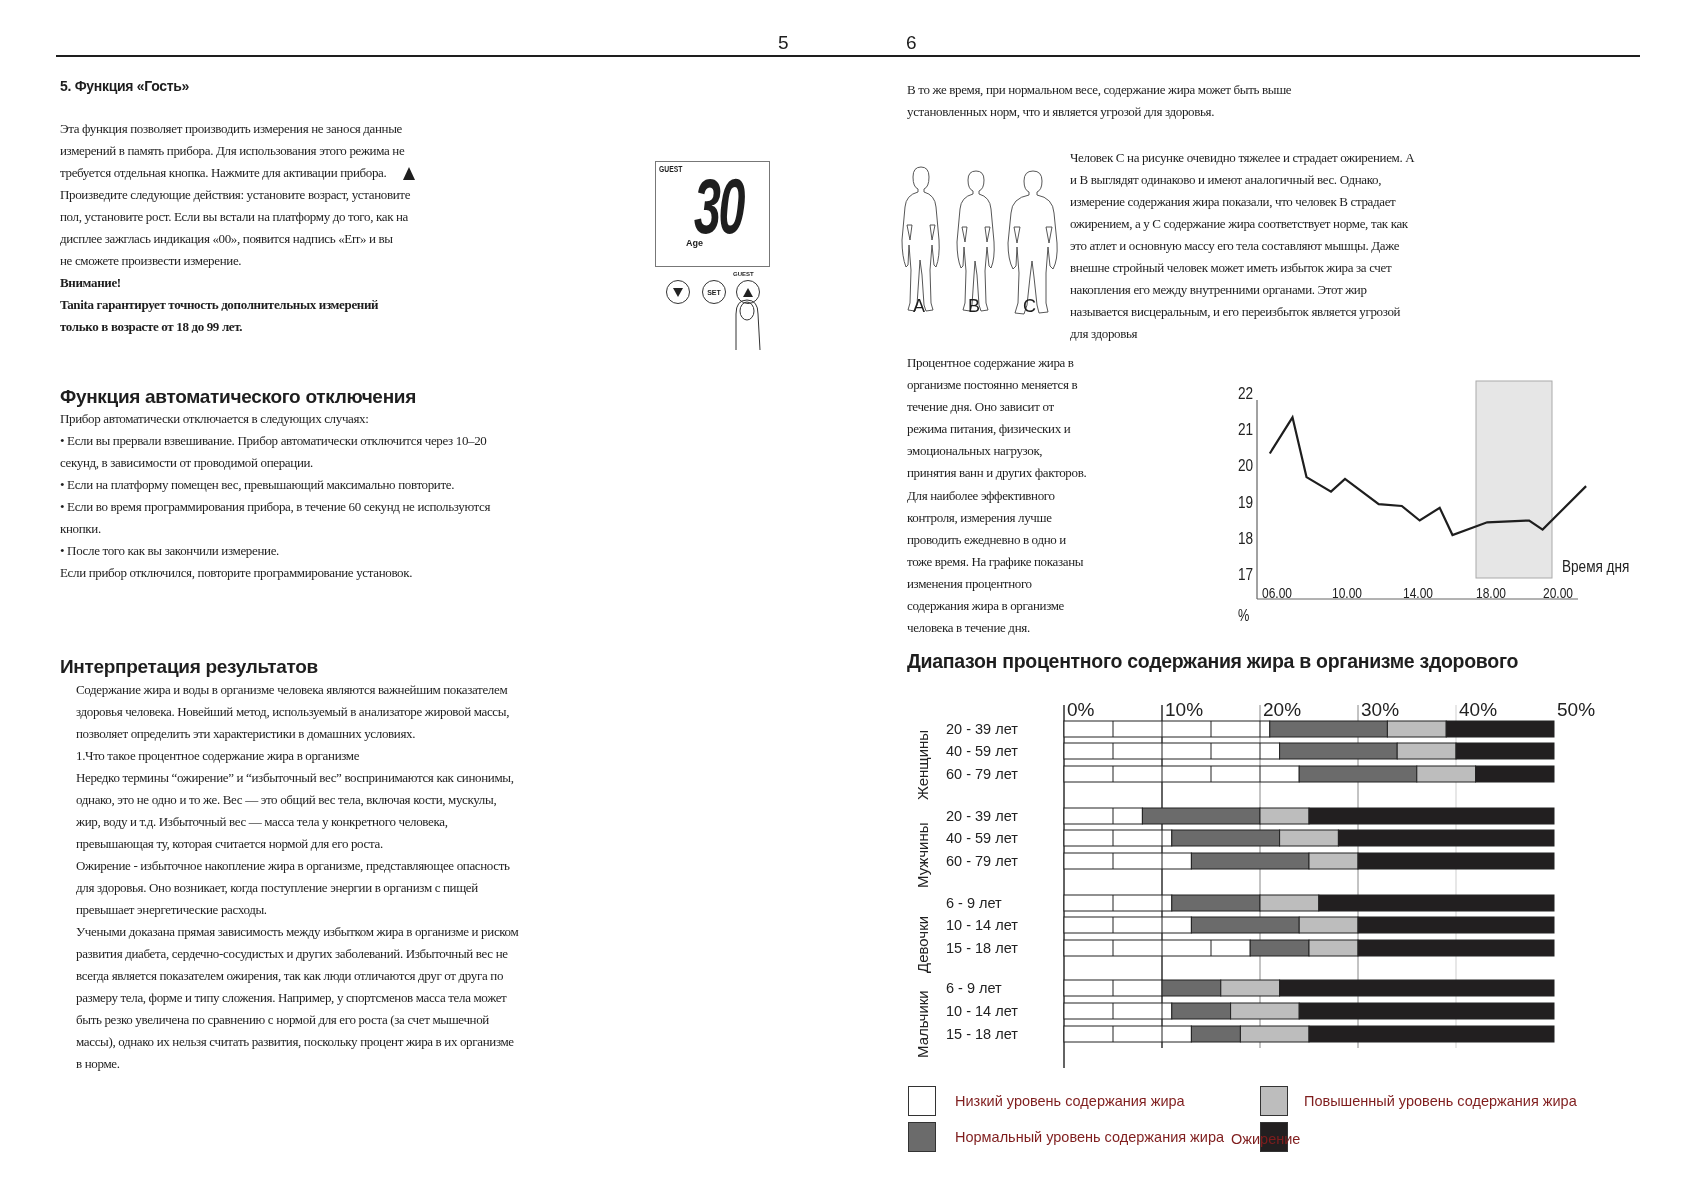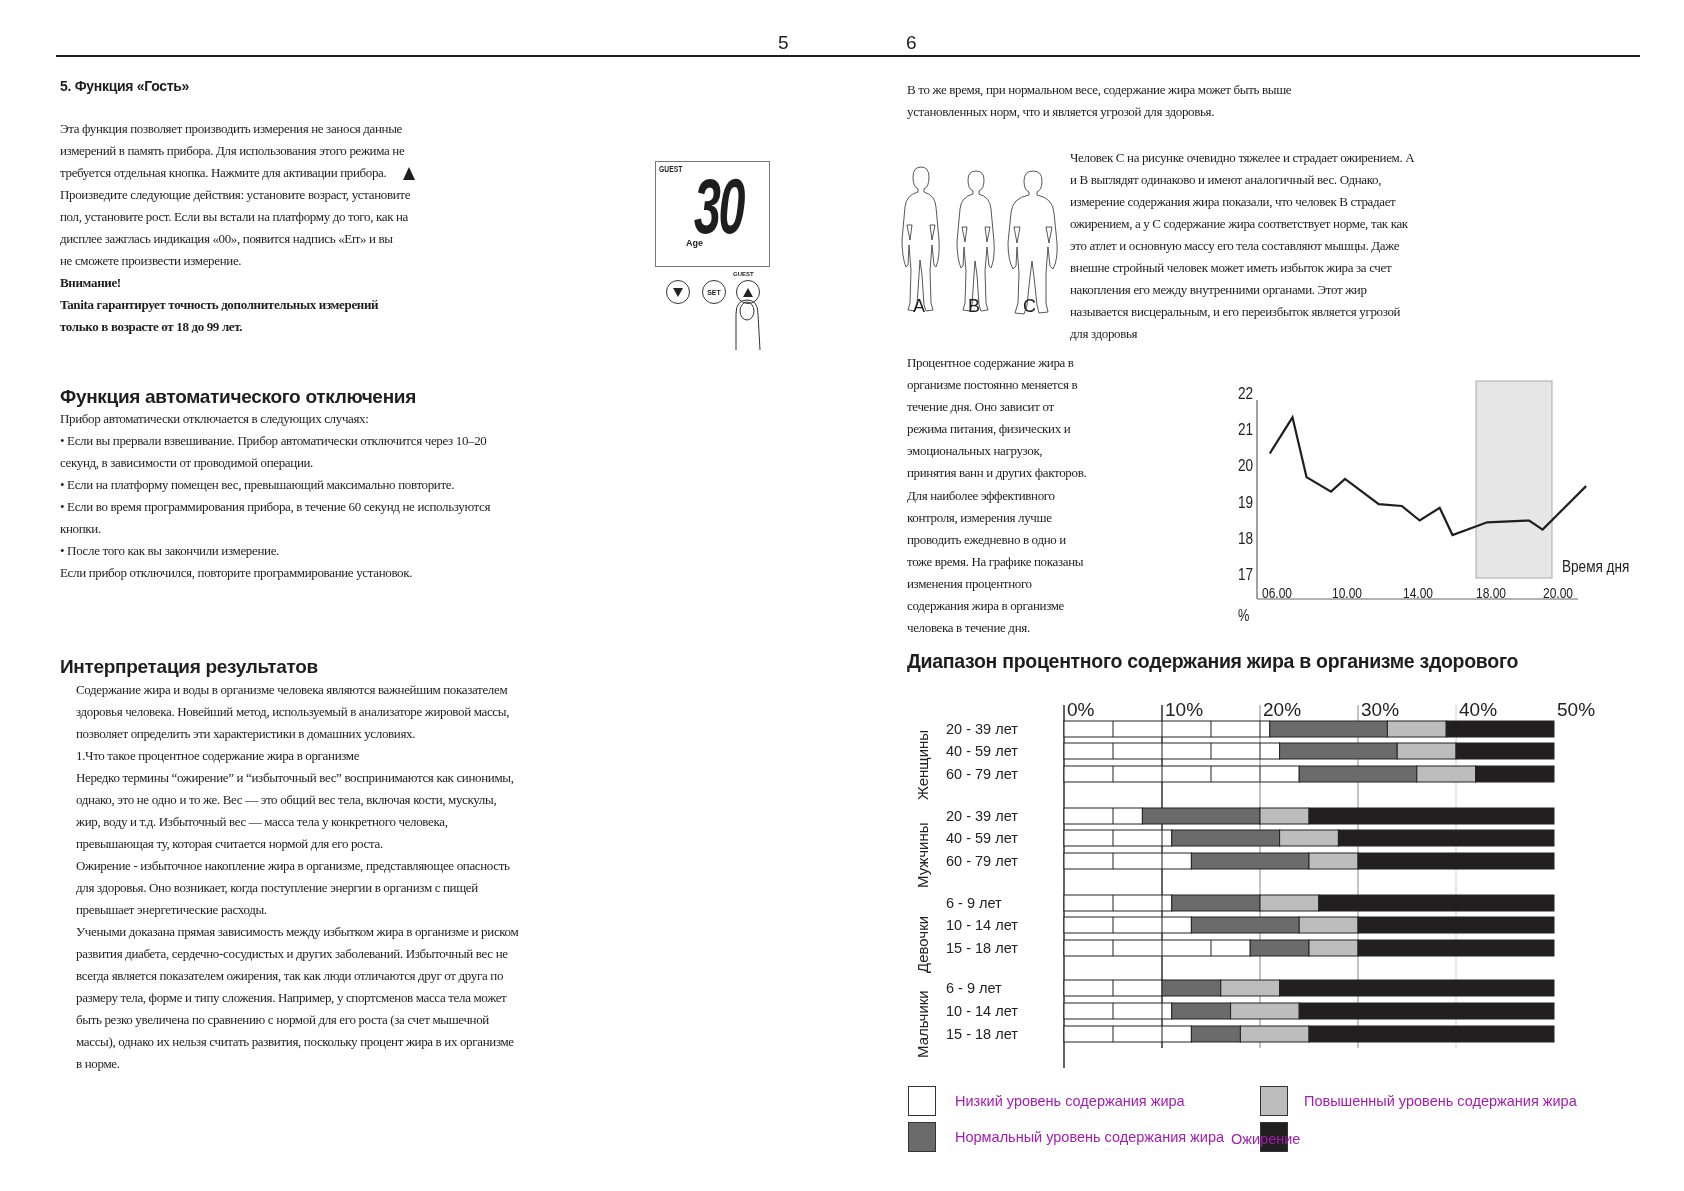--- a/index.html
+++ b/index.html
@@ -8,21 +8,21 @@
   .abs { position:absolute; }
   .rule { position:absolute; top:55px; height:2px; background:#1e1e1e; }
   .pagenum { position:absolute; top:32px; font-size:19px; }
   .h-cond { font-family:"Liberation Sans", sans-serif; font-weight:bold; font-size:19px; letter-spacing:-0.3px; }
   .body-text { font-family:"Liberation Serif", serif; font-size:13px; line-height:22px; letter-spacing:-0.35px; }
   .body-text p { margin:0; }
   .bold { font-weight:bold; }
   .lcd { position:absolute; left:655px; top:161px; width:113px; height:104px; border:1px solid #777; background:#fff; }
   .btn-round { position:absolute; width:22px; height:22px; border:1px solid #333; border-radius:50%; background:#fff; font-family:"Liberation Sans", sans-serif; font-size:7px; font-weight:bold; display:flex; align-items:center; justify-content:center; }
   .legend-sw { position:absolute; width:26px; height:28px; border:1px solid #333; }
-  .legend-label { position:absolute; font-family:"Liberation Sans", sans-serif; font-size:14.5px; color:#a21caf; }
+  .legend-label { position:absolute; font-family:"Liberation Sans", sans-serif; font-size:14.5px; color:#7f1d1d; }
   svg text { font-family:"Liberation Sans", sans-serif; }
 </style>
 </head>
 <body>
 
 <div class="rule" style="left:56px; width:1584px;"></div>
 <div class="pagenum sans" style="left:778px;">5</div>
 <div class="pagenum sans" style="left:906px;">6</div>
 
 <div class="abs h-cond" style="left:60px; top:78px; font-size:14px;">5. Функция «Гость»</div>

